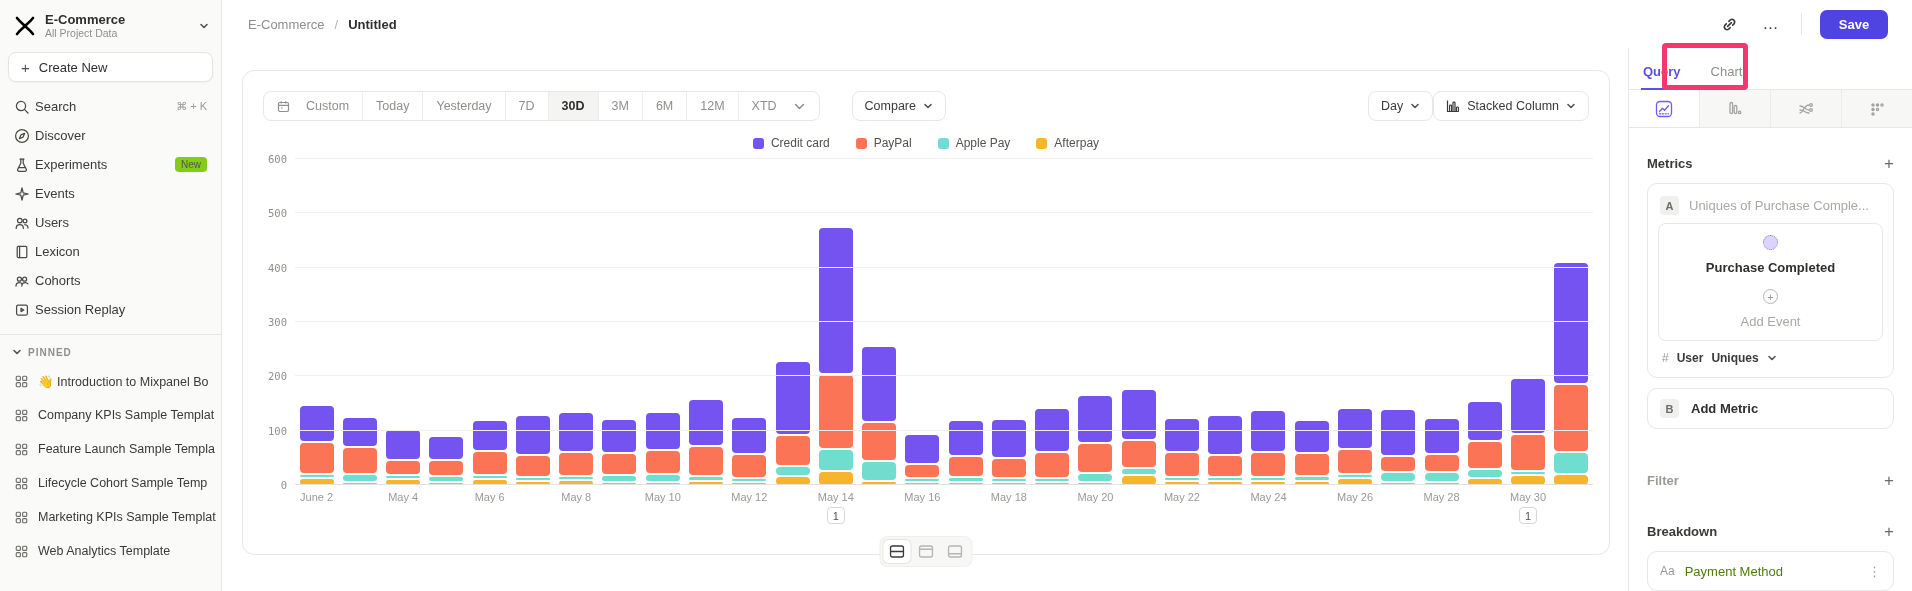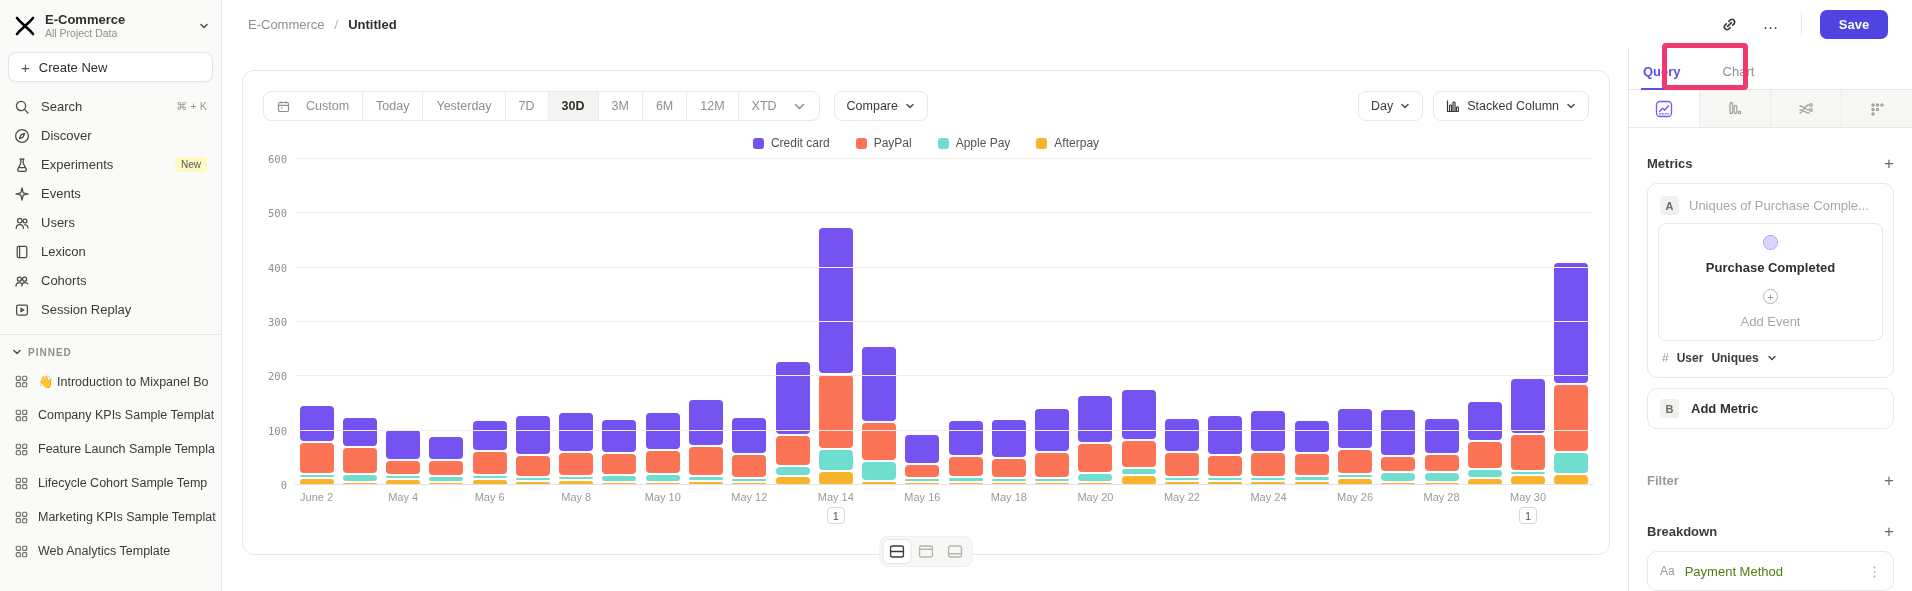--- a/index.html
+++ b/index.html
@@ -14,27 +14,27 @@
   .logo { width:22px; height:22px; flex:0 0 auto; }
   .project-meta { flex:1; min-width:0; }
   .project-name { font-size:13px; font-weight:bold; color:#2f2f2d; line-height:15px; }
   .project-sub { font-size:10.5px; color:#8f8f8c; line-height:13px; }
   .chev { width:10px; height:10px; stroke:#55534f; fill:none; stroke-width:1.6; stroke-linecap:round; stroke-linejoin:round; }
   .create-btn { margin:4px 8px 10px 8px; height:30px; background:#fff; border:1px solid #e4e4e2;
     border-radius:8px; display:flex; align-items:center; gap:9px; padding:0 12px; font-size:13px;
     color:#2f2f2d; box-shadow:0 1px 2px rgba(0,0,0,.04); cursor:pointer; }
   .create-plus { font-size:15px; color:#55534f; line-height:1; }
   .nav { }
-  .nav-item { display:flex; align-items:center; gap:11px; height:29px; padding:0 14px; font-size:13px;
+  .nav-item { display:flex; align-items:center; gap:5px; height:29px; padding:0 14px; font-size:13px;
     color:#3a3a38; cursor:pointer; }
   .nav-ico { width:16px; height:16px; display:flex; }
   .nav-ico svg { width:16px; height:16px; stroke:#4a4a47; fill:none; stroke-width:1.25; stroke-linecap:round; stroke-linejoin:round; }
   .nav-label { flex:1; }
   .nav-side { font-size:11px; color:#9a9a97; }
-  .nav-badge { font-size:10px; color:#55534f; background:#fef9c3; border-radius:4px; padding:2px 6px; }
+  .nav-badge { font-size:10px; color:#55534f; background:#84cc16; border-radius:4px; padding:2px 6px; }
   .side-divider { border-top:1px solid #e7e7e5; margin:10px 0 8px 0; }
   .pinned-head { display:flex; align-items:flex-start; gap:6px; padding:4px 14px 6px 12px; cursor:pointer; }
   .pinned-title { font-size:10px; font-weight:bold; letter-spacing:1px; color:#8f8f8c; }
   .pin-item { display:flex; align-items:center; gap:9px; height:34px; padding:0 0 0 14px; font-size:12.5px;
     color:#3a3a38; white-space:nowrap; overflow:hidden; cursor:pointer; }
   .pin-ico { width:15px; height:15px; flex:0 0 auto; display:flex; }
   .pin-ico svg { width:15px; height:15px; stroke:#6b6b68; fill:none; stroke-width:1.2; }
   .pin-label { overflow:hidden; white-space:nowrap; }
 
   
@@ -61,22 +61,22 @@
   .seg { display:flex; border:1px solid #e7e7e5; border-radius:8px; overflow:hidden; height:30px; background:#fff; }
   .seg-cell { display:flex; align-items:center; gap:16px; padding:0 13px; font-size:12.5px; color:#8f8f8c;
     border-right:1px solid #ececea; cursor:pointer; white-space:nowrap; }
   .seg-cell:last-child { border-right:none; }
   .seg-cell.active { background:#f4f4f2; color:#2f2f2d; font-weight:bold; }
   .seg-cell svg { width:13px; height:13px; stroke:#8f8f8c; fill:none; stroke-width:1.2; }
   .pill-btn { display:flex; align-items:center; gap:7px; height:30px; padding:0 12px; border:1px solid #e7e7e5;
     border-radius:8px; background:#fff; font-size:12.5px; color:#3a3a38; cursor:pointer; white-space:nowrap; }
   .pill-btn .chev { stroke:#55534f; }
   .pill-btn svg.mini { width:14px; height:14px; stroke:#3a3a38; fill:none; stroke-width:1.2; }
-  .controls-right { margin-left:auto; display:flex; gap:10px; }
-  .compare-btn { margin-left:14px;text-align:center; }
+  .controls-right { margin-left:auto; display:flex; }
+  .compare-btn { margin-left:32px;text-align:center; }
 
   .legend-row { display:flex; justify-content:center; gap:26px; margin-top:14px; height:16px; }
   .legend-item { display:flex; align-items:center; gap:7px; font-size:12px; color:#55534f; cursor:pointer; }
   .legend-swatch { width:11px; height:11px; border-radius:3px; }
 
   .chart-wrap { display:flex; margin:8px 16px 0 10px; }
   .y-axis { width:42px; position:relative; height:326px; }
   .y-tick { position:absolute; right:8px; transform:translateY(50%); font-family:"DejaVu Sans Mono",monospace;
     font-size:10.5px; color:#8f8f8c; }
   .plot { flex:1; position:relative; height:326px; }
@@ -94,21 +94,21 @@
   .view-toggles { position:absolute; bottom:-13px; left:50%; transform:translateX(-50%);
     background:#f7f7f5; border:1px solid #efefed; border-radius:8px; padding:3px; display:flex; gap:2px; }
   .vt-btn { width:27px; height:23px; border-radius:5px; display:flex; align-items:center; justify-content:center; cursor:pointer; }
   .vt-btn.active { background:#fff; box-shadow:0 0 0 1px #e4e4e2; }
   .vt-btn svg { width:15px; height:13px; fill:none; stroke-width:1.4; }
   .vt-btn.active svg { stroke:#3a3a38; }
   .vt-btn:not(.active) svg { stroke:#b5b5b2; }
 
   
   .right-panel { width:284px; min-width:284px; border-left:1px solid #e7e7e5; display:flex; flex-direction:column; background:#fff; }
-  .rp-tabs { display:flex; gap:38px; padding:0 12px; height:42px; align-items:flex-end; border-bottom:1px solid #e7e7e5; }
+  .rp-tabs { display:flex; gap:26px; padding:0 12px; height:42px; align-items:flex-end; border-bottom:1px solid #e7e7e5; }
   .rp-tab { font-size:13px; padding:0 2px 10px 2px; cursor:pointer; position:relative; }
   .rp-tab.active { color:#5b50e6; font-weight:bold; }
   .rp-tab.active::after { content:""; position:absolute; left:0; right:0; bottom:-1px; height:2px; background:#5b50e6; }
   .rp-tab.inactive { color:#8f8f8c; }
   .rp-icon-strip { display:flex; height:38px; border-bottom:1px solid #e7e7e5; }
   .rp-icon-tab { flex:1; display:flex; align-items:center; justify-content:center; background:#f7f7f6;
     border-right:1px solid #ececea; cursor:pointer; }
   .rp-icon-tab:last-child { border-right:none; }
   .rp-icon-tab.active { background:#fff; }
   .rp-icon-tab svg { width:18px; height:18px; fill:none; stroke:#a3a3a0; stroke-width:1.3; stroke-linecap:round; stroke-linejoin:round; }

